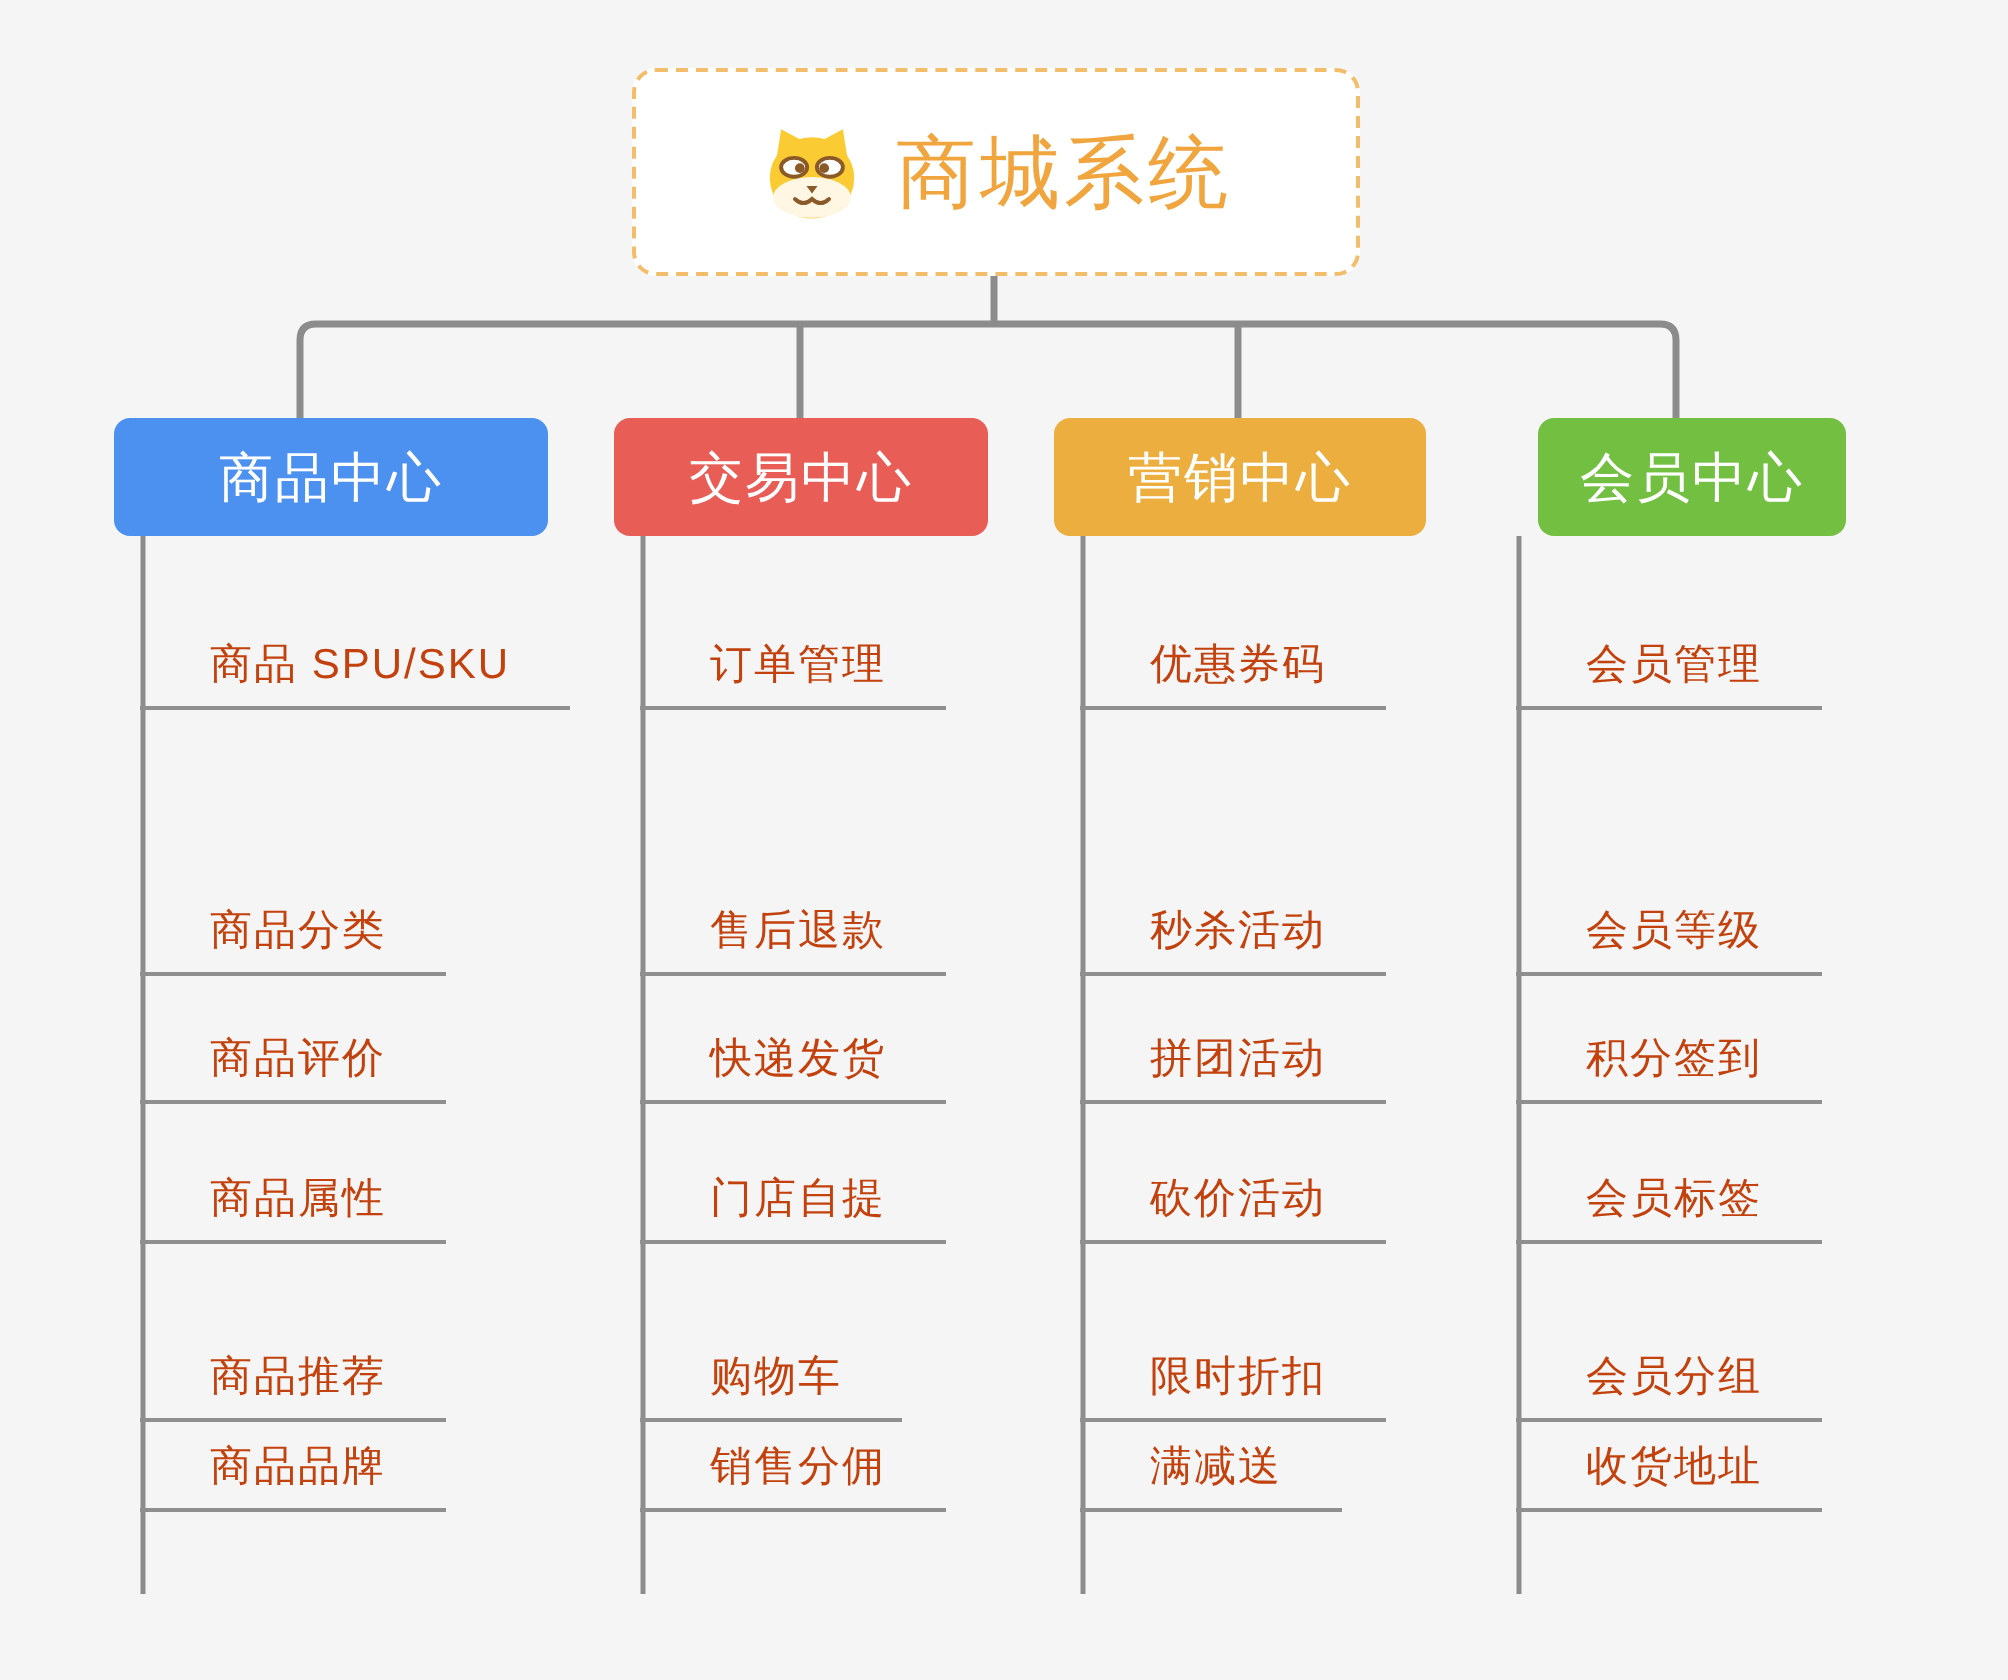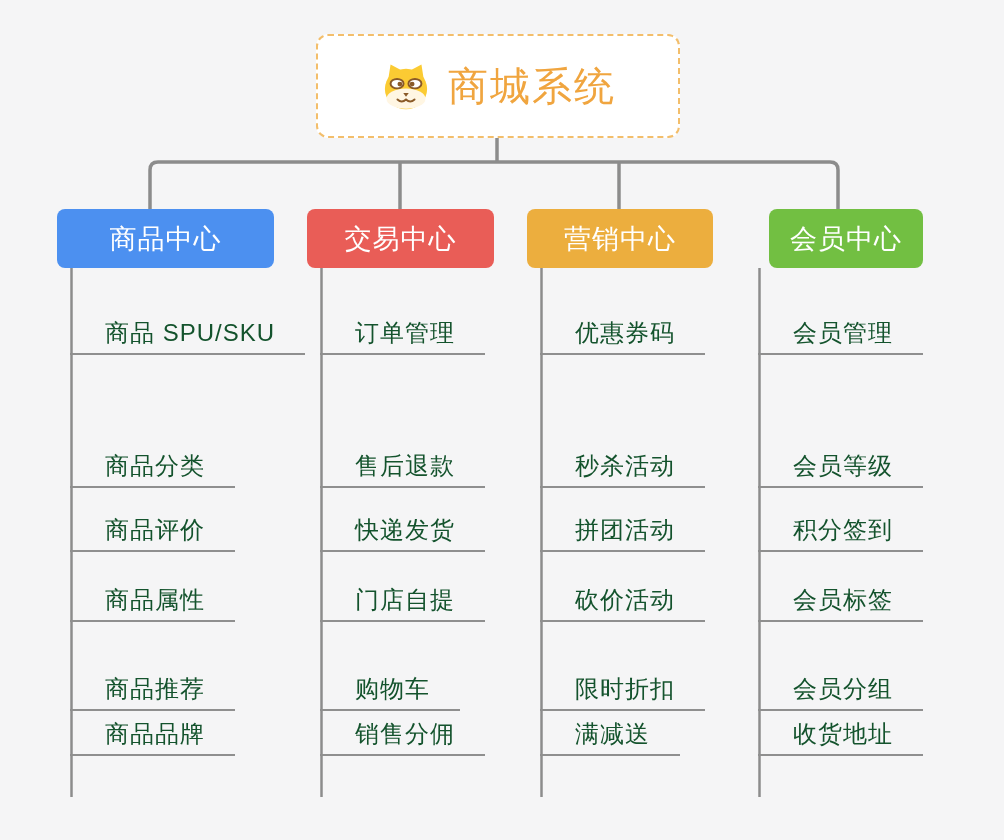--- a/index.html
+++ b/index.html
@@ -33,22 +33,22 @@
     cursor:pointer;
   }
   .b0{left:57px;width:217px;}
   .b1{left:307px;width:187px;}
   .b2{left:527px;width:186px;}
   .b3{left:745px;width:154px;margin-left:24px;}
 
   .item{
     position:absolute;
     padding:0 30px 2px 35px;
-    font-size:24px;line-height:36px;letter-spacing:1px;
-    color:#14532d;white-space:nowrap;
+    font-size:21px;line-height:36px;letter-spacing:1px;
+    color:#c2410c;white-space:nowrap;
     border-bottom:2px solid #8F8F8F;
     cursor:pointer;
   }
   .c0{left:70px;}
   .c1{left:320px;}
   .c2{left:540px;}
   .c3{left:758px;}
   .r0{top:315px;}
   .r1{top:404px;margin-top:44px;}
   .r2{top:512px;}

